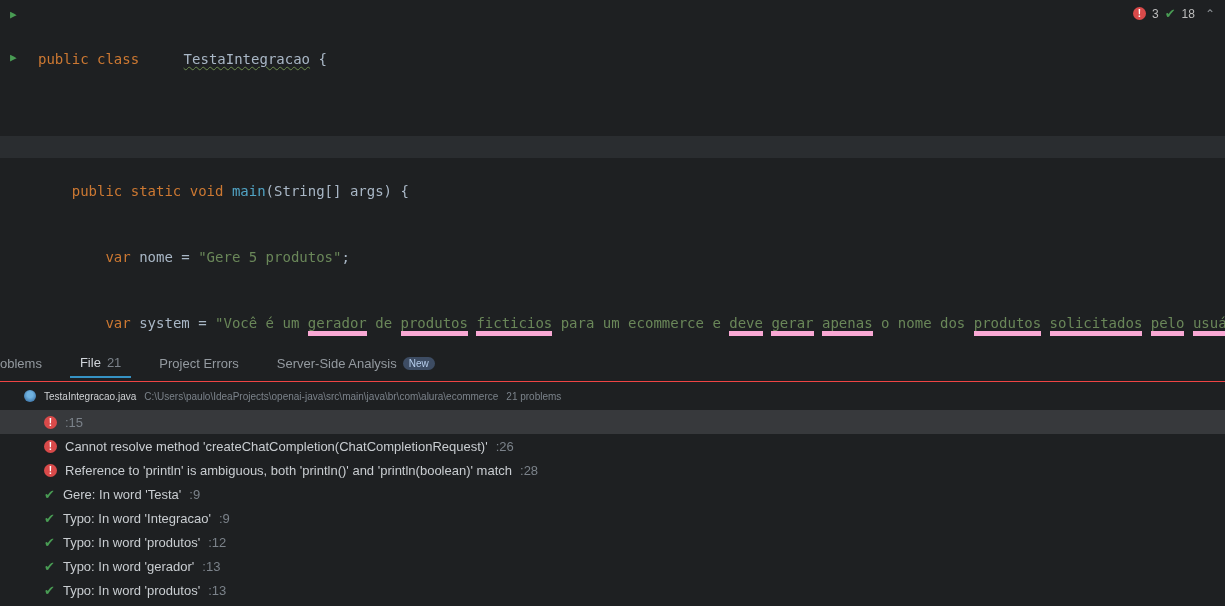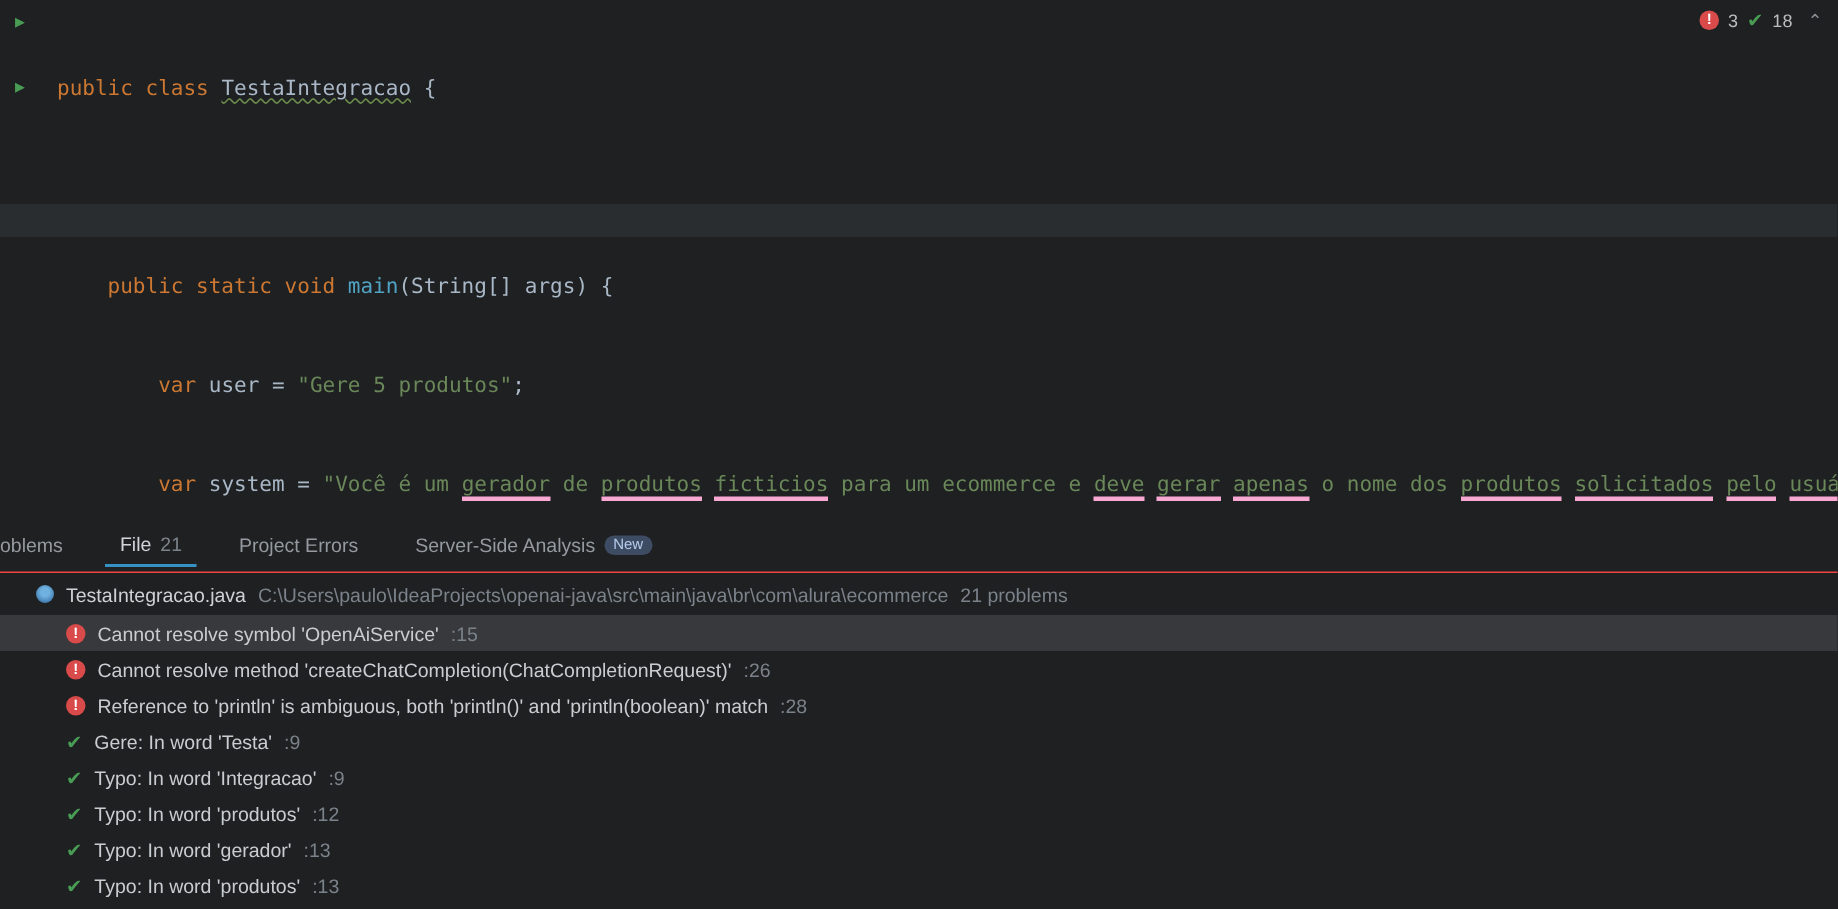--- a/index.html
+++ b/index.html
@@ -41,23 +41,24 @@
     line-height: 22px;
     font-size: 14px;
   }
   .kw { color: #cc7832; }
   .mname { color: #51a3c4; }
   .str { color: #6a8759; }
   .typowave {
     text-decoration: underline wavy #6b8a4c;
     text-decoration-thickness: 1px;
     text-underline-offset: 2px;
+    margin-left: 36px;
   }
   .underl {
-    border-bottom: 3px solid #f9a8d4;
+    border-bottom: 5px solid #f9a8d4;
   }
   .highlight-line {
     position: absolute;
     left: 0;
     width: 100%;
     height: 22px;
     background: #2a2d30;
     z-index: 0;
   }
   .code > div { position: relative; z-index: 1; }
@@ -116,21 +117,21 @@
     font-size: 10px;
     padding: 1px 6px;
   }
   .file-header {
     display: flex;
     align-items: center;
     gap: 8px;
     height: 28px;
     padding-left: 24px;
     color: #cfd1d4;
-    font-size: 13px;
+    font-size: 10px;
   }
   .file-header .path { color: #7b828a; }
   .java-icon {
     width: 12px; height: 12px;
     border-radius: 50%;
     background: radial-gradient(circle at 50% 40%, #6fb1df 30%, #4781b4 70%);
     display: inline-block;
   }
   .problems-list { }
   .prob-row {
@@ -169,21 +170,21 @@
     <span>3</span>
     <span class="warn-chevs">✔</span>
     <span>18</span>
     <span class="chev-up">⌃</span>
   </div>
 
   <div class="code">
     <div><span class="kw">public class</span> <span class="typowave">TestaIntegracao</span> {</div>
     <div> </div>
     <div>    <span class="kw">public static void</span> <span class="mname">main</span>(<span>String[] args</span>) {</div>
-    <div>        <span class="kw">var</span> <span>user</span> = <span class="str">"Gere 5 produtos"</span>;</div>
+    <div>        <span class="kw">var</span> <span>nome</span> = <span class="str">"Gere 5 produtos"</span>;</div>
     <div>        <span class="kw">var</span> <span>system</span> = <span class="str"><span>"Você é um </span><span class="underl">gerador</span><span> de </span><span class="underl">produtos</span><span> </span><span class="underl">ficticios</span><span> para um ecommerce e </span><span class="underl">deve</span><span> </span><span class="underl">gerar</span><span> </span><span class="underl">apenas</span><span> o nome dos </span><span class="underl">produtos</span><span> </span><span class="underl">solicitados</span><span> </span><span class="underl">pelo</span><span> </span><span class="underl">usuário</span></span>;</div>
     
     
     
     
     
     
     
     
     
@@ -213,21 +214,20 @@
   <div class="file-header">
     <span class="java-icon"></span>
     <span>TestaIntegracao.java</span>
     <span class="path">C:\Users\paulo\IdeaProjects\openai-java\src\main\java\br\com\alura\ecommerce</span>
     <span class="path">21 problems</span>
   </div>
 
   <div class="problems-list" id="problems-list">
       <div class="prob-row selected">
         <span class="ic-err">!</span>
-        <span>Cannot resolve symbol 'OpenAiService'</span>
         <span class="line">:15</span>
       </div>
       <div class="prob-row">
         <span class="ic-err">!</span>
         <span>Cannot resolve method 'createChatCompletion(ChatCompletionRequest)'</span>
         <span class="line">:26</span>
       </div>
       <div class="prob-row">
         <span class="ic-err">!</span>
         <span>Reference to 'println' is ambiguous, both 'println()' and 'println(boolean)' match</span>

